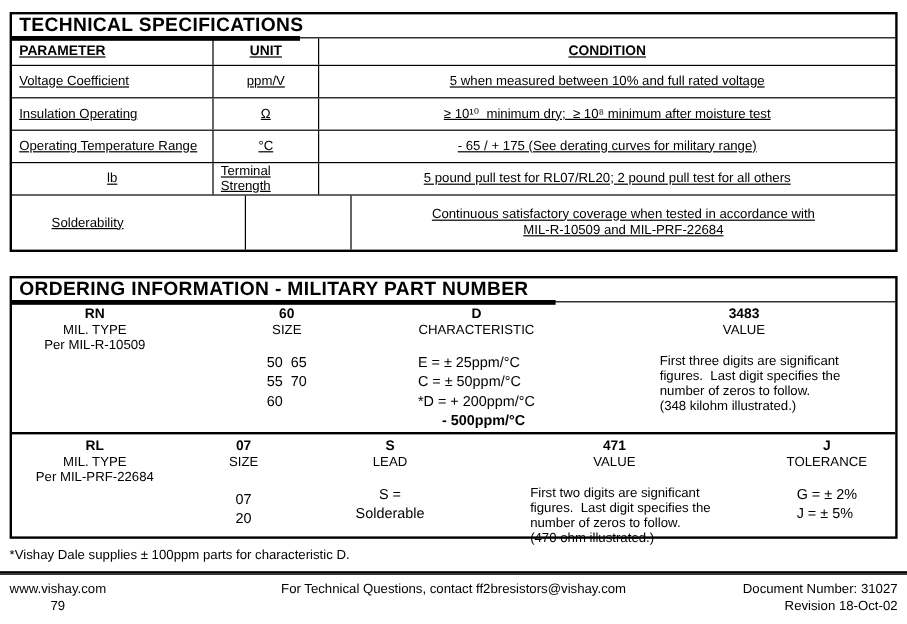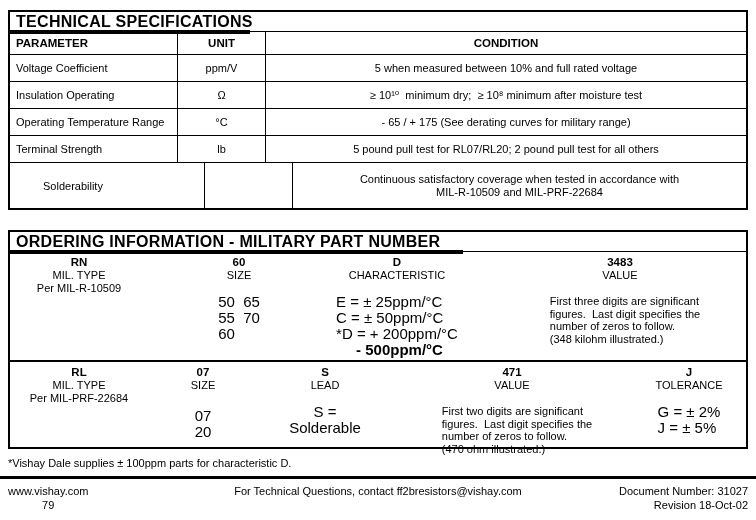--- a/index.html
+++ b/index.html
@@ -17,38 +17,38 @@
                display:flex; align-items:center; padding-left:6px; }
   .table-title { font-size:16px; font-weight:bold; letter-spacing:0.3px; white-space:nowrap; }
   .title-bar { position:absolute; left:0; bottom:-3px; height:4px; background:#000; z-index:3; }
   .spec-bar { width:240px; }
   .order-bar { width:453px; }
 
   
   .spec { top:10px; }
   .srow { display:grid; grid-template-columns:168px 88px 1fr; border-bottom:1px solid #000; }
   .srow.last { border-bottom:none; }
-  .hrow { height:23px; font-weight:bold; font-size:11.5px; }
-  .drow { height:27px; font-size:11px; }
+  .hrow { height:23px; font-weight:bold; font-size:11.5px;text-decoration:underline; }
+  .drow { height:27px; font-size:11px;text-decoration:underline; }
   .drow.tall { height:45px;padding-left:27px; }
   .cell { display:flex; align-items:center; }
   .cell.c1 { border-right:1px solid #000; padding-left:6px; justify-content:flex-start; }
   .cell.c2 { border-right:1px solid #000; justify-content:center; }
   .cell.c3 { justify-content:center; text-align:center; white-space:pre-wrap; line-height:13px; }
 
   
   .order { top:230px; }
   .ogrid { display:grid; grid-template-columns:138px 110px 134px 240px 1fr;
            text-align:center; padding-top:4px; }
   .ogrid.sec-rn { height:110px; border-bottom:2px solid #000;gap:36px; }
   .ogrid.sec-rl { height:85px;border-radius:16px; }
   .code { font-weight:bold; font-size:11.5px; line-height:13px; }
   .olabel { font-size:11px; line-height:13px; }
   .olist-wrap { display:inline-block; text-align:left; margin-top:12px;
-                font-size:15px; line-height:16px; }
+                font-size:12px; line-height:16px; }
   .olist-wrap.centered { text-align:center; }
   .olist-wrap.rl-size { margin-top:16px; }
   .pre { white-space:pre-wrap; }
   .cont { font-weight:bold; padding-left:20px; }
   .odesc { display:inline-block; text-align:left; white-space:pre-wrap;
            font-size:11px; line-height:12.5px; margin-top:13px; margin-left:10px; }
 
   
   .footnote { position:absolute; left:8px; top:457px; font-size:11px; }
   .footer-rule { position:absolute; left:0; top:476px; width:756px; height:2px;
@@ -82,22 +82,22 @@
       <div class="cell c1">Insulation Operating</div>
       <div class="cell c2">Ω</div>
       <div class="cell c3">≥ 10¹⁰  minimum dry;  ≥ 10⁸ minimum after moisture test</div>
     </div>
     <div class="srow drow">
       <div class="cell c1">Operating Temperature Range</div>
       <div class="cell c2">°C</div>
       <div class="cell c3">- 65 / + 175 (See derating curves for military range)</div>
     </div>
     <div class="srow drow">
+      <div class="cell c2">lb</div>
       <div class="cell c1">Terminal Strength</div>
-      <div class="cell c2">lb</div>
       <div class="cell c3">5 pound pull test for RL07/RL20; 2 pound pull test for all others</div>
     </div>
     <div class="srow drow tall last">
       <div class="cell c1">Solderability</div>
       <div class="cell c2"></div>
       <div class="cell c3">Continuous satisfactory coverage when tested in accordance with
 MIL-R-10509 and MIL-PRF-22684</div>
     </div>
   </div>
 

